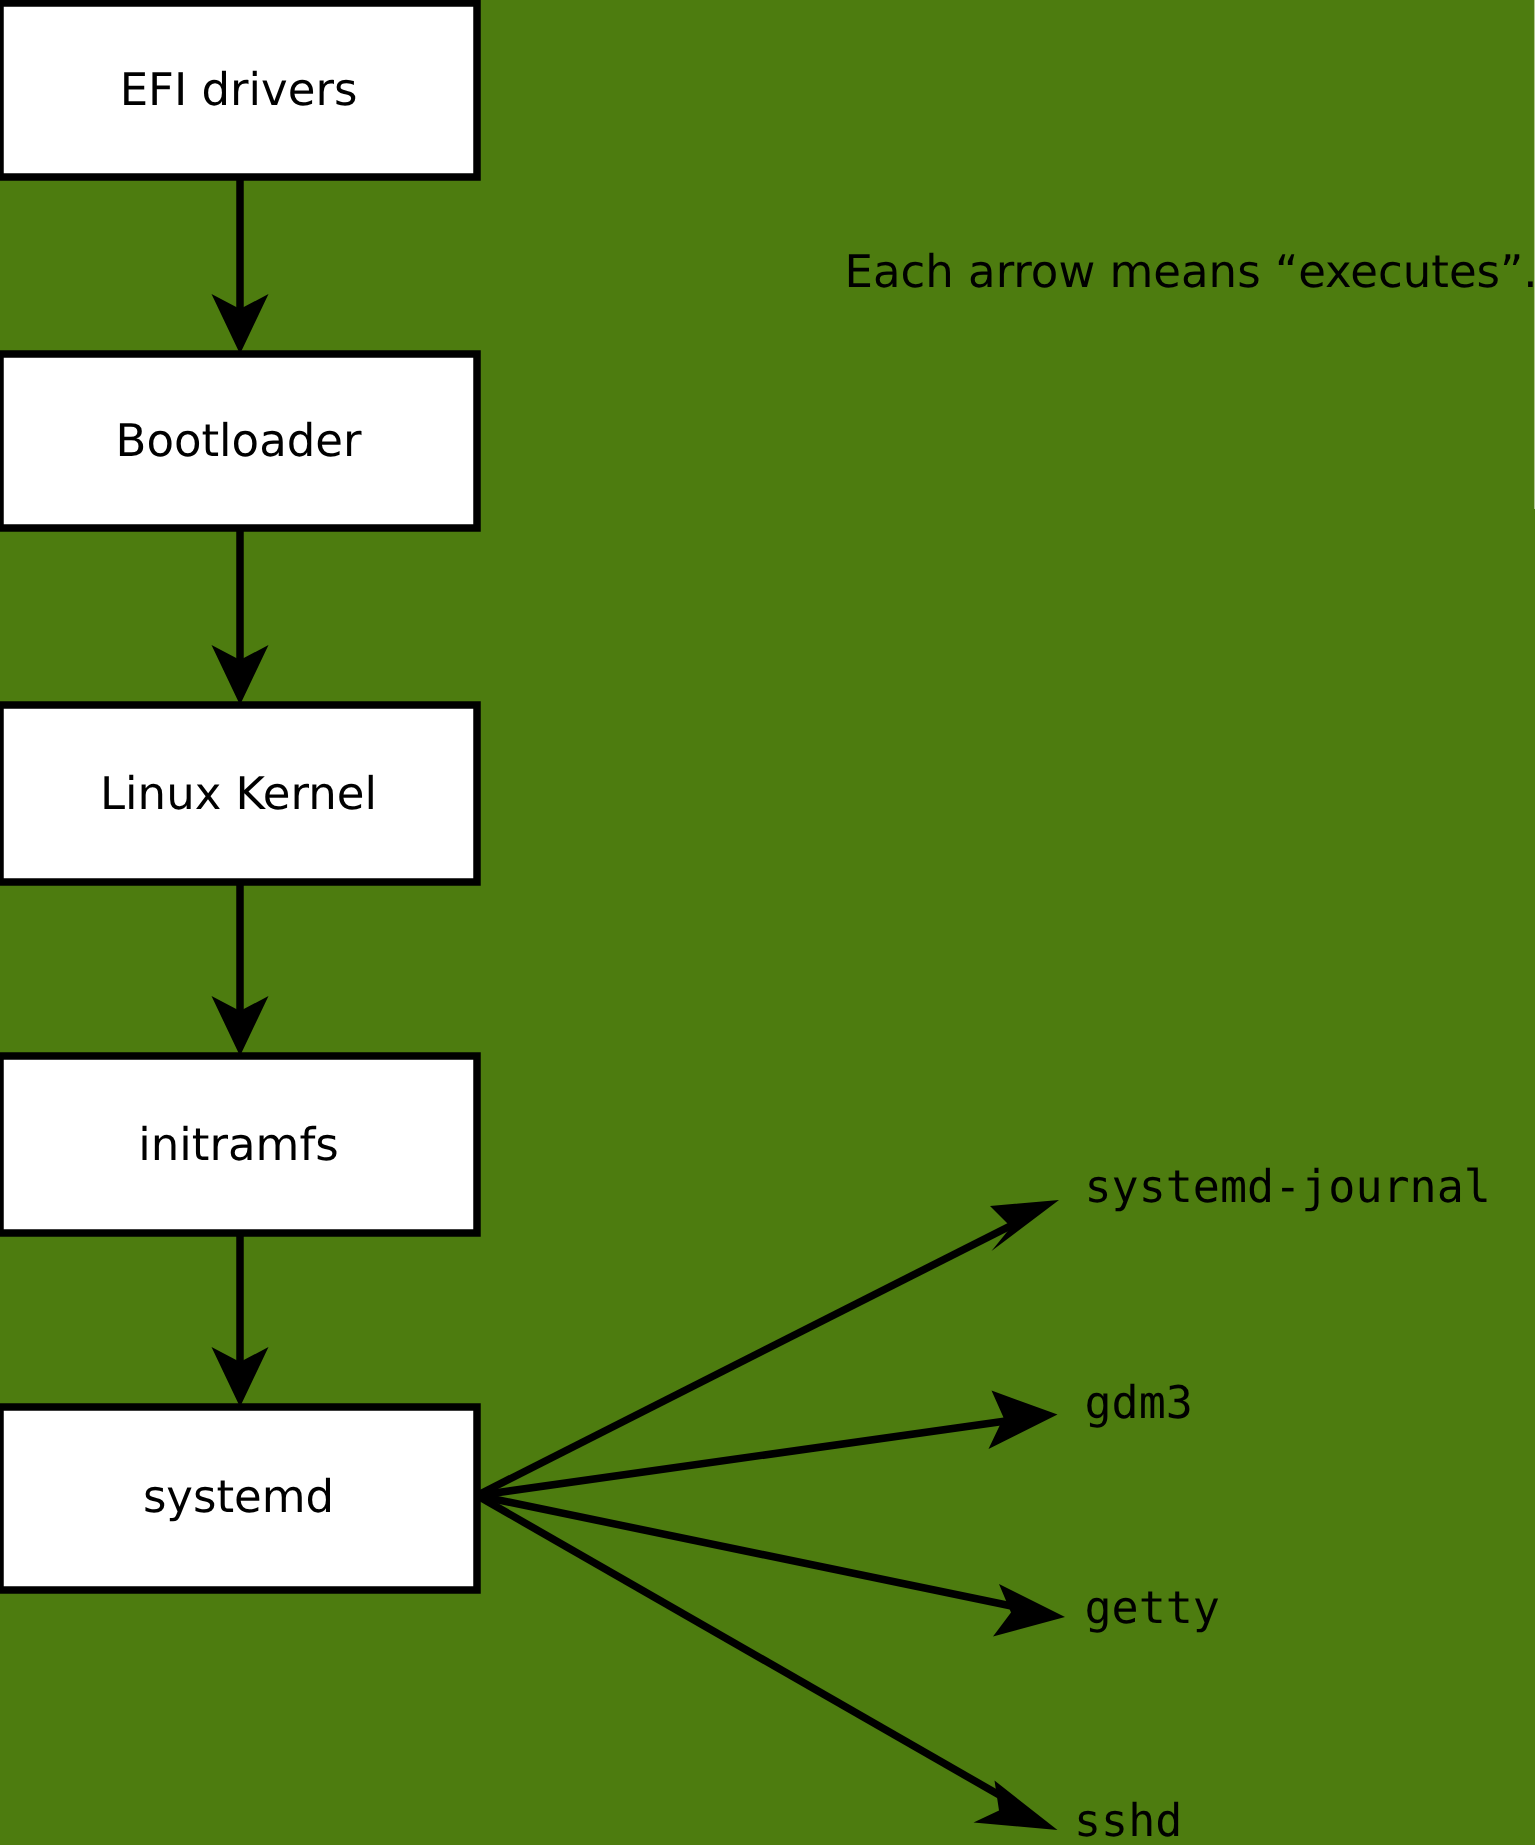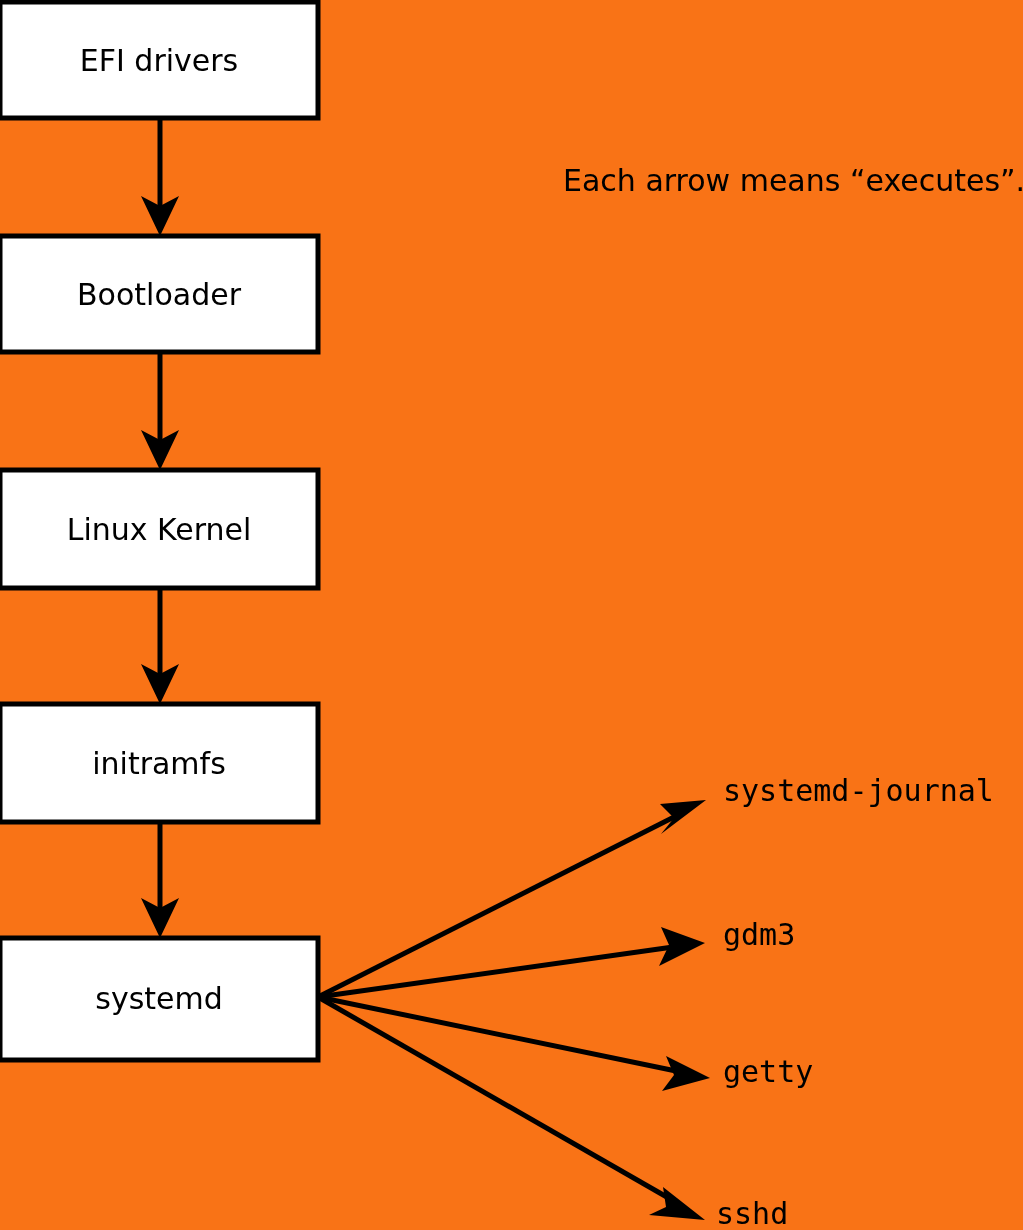--- a/index.html
+++ b/index.html
@@ -9,21 +9,21 @@
     background: #ffffff;
   }
   body {
     font-family: "DejaVu Sans", sans-serif;
     -webkit-font-smoothing: antialiased;
   }
   #canvas {
     position: relative;
     width: 1023px;
     height: 1230px;
-    background: #f97316;
+    background: #4d7c0f;
     overflow: hidden;
   }
   #diagram-svg {
     position: absolute;
     left: 0;
     top: 0;
     width: 1023px;
     height: 1230px;
   }
   .box-rect {

